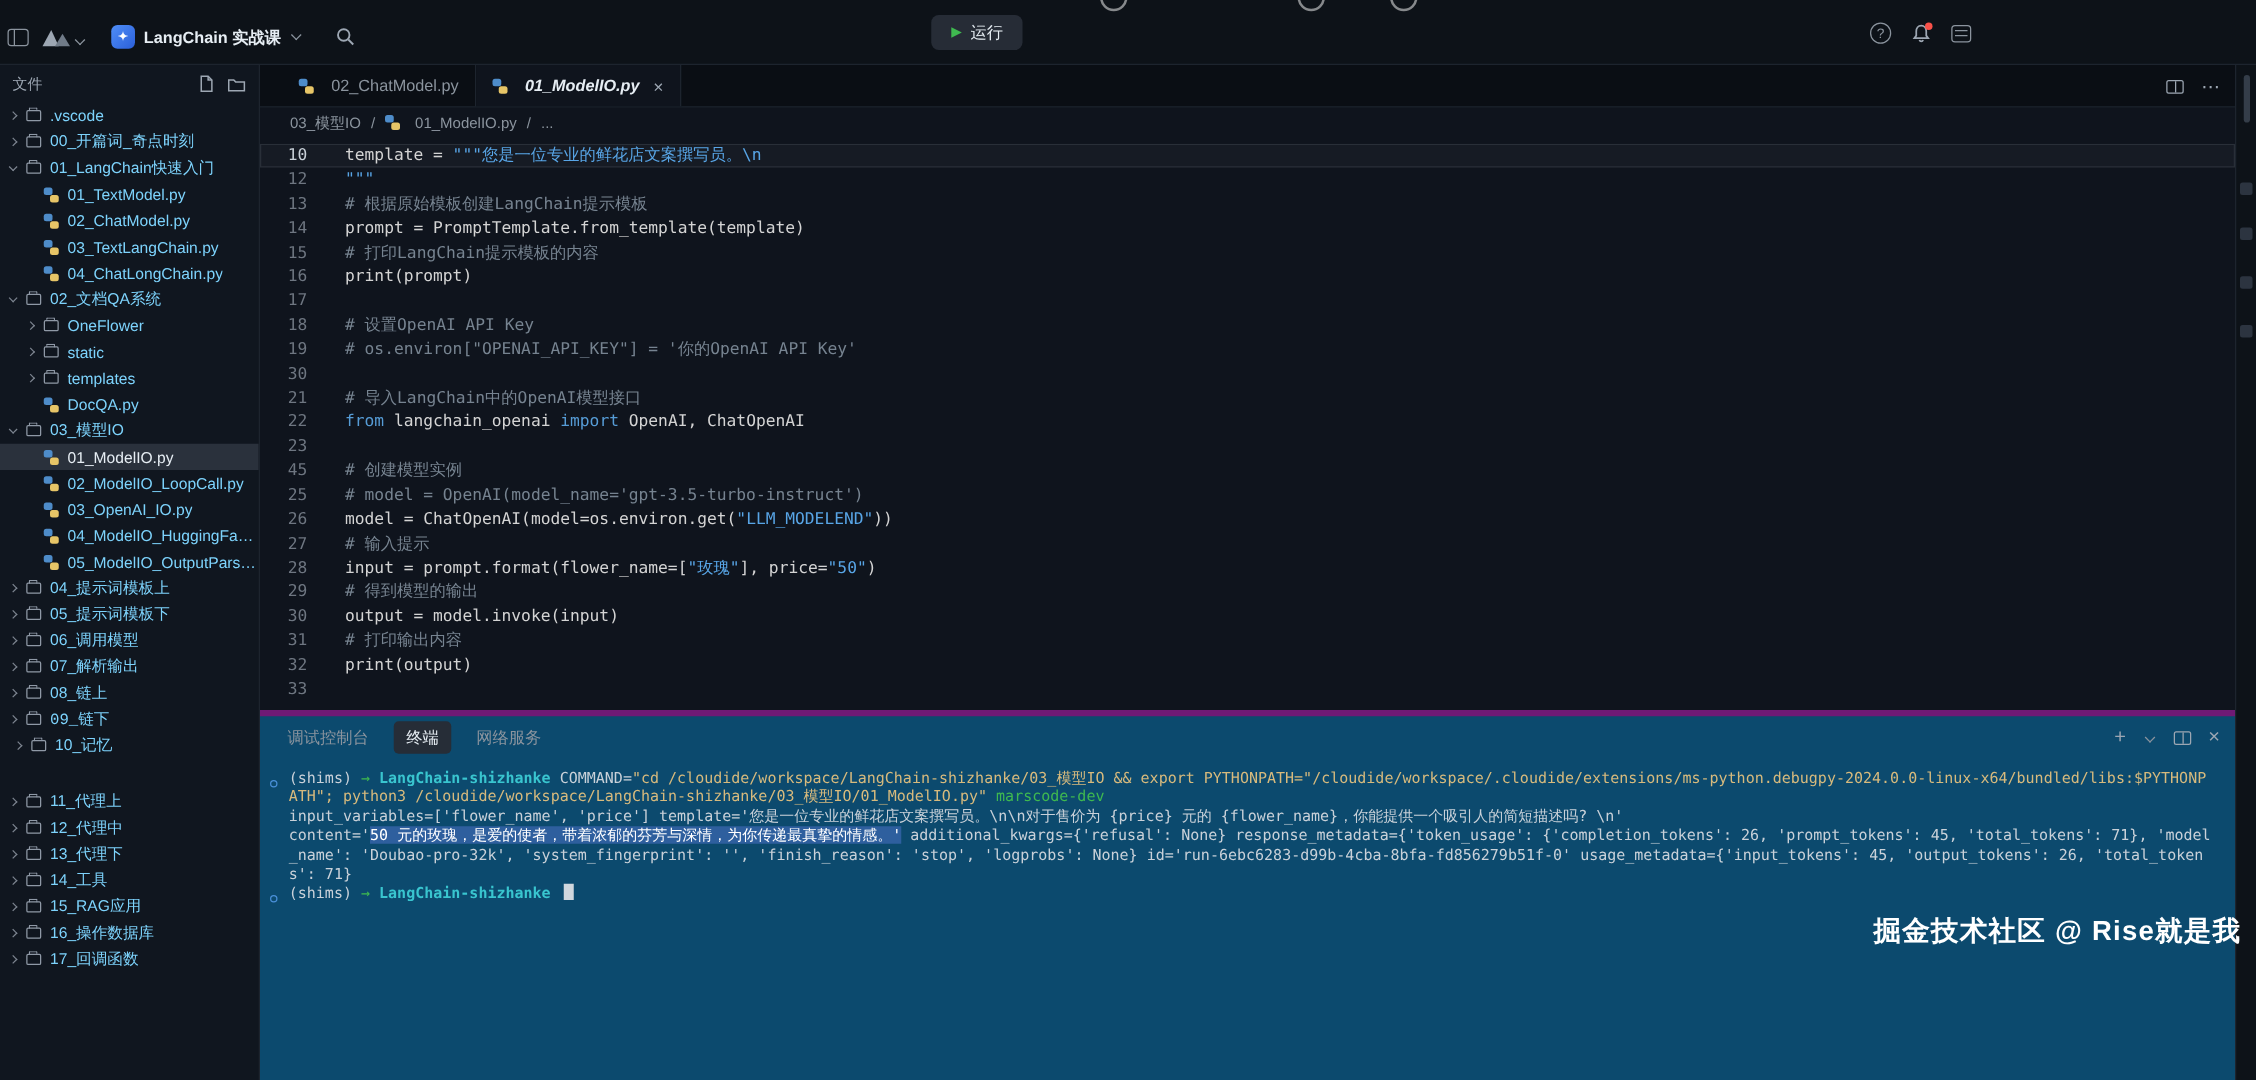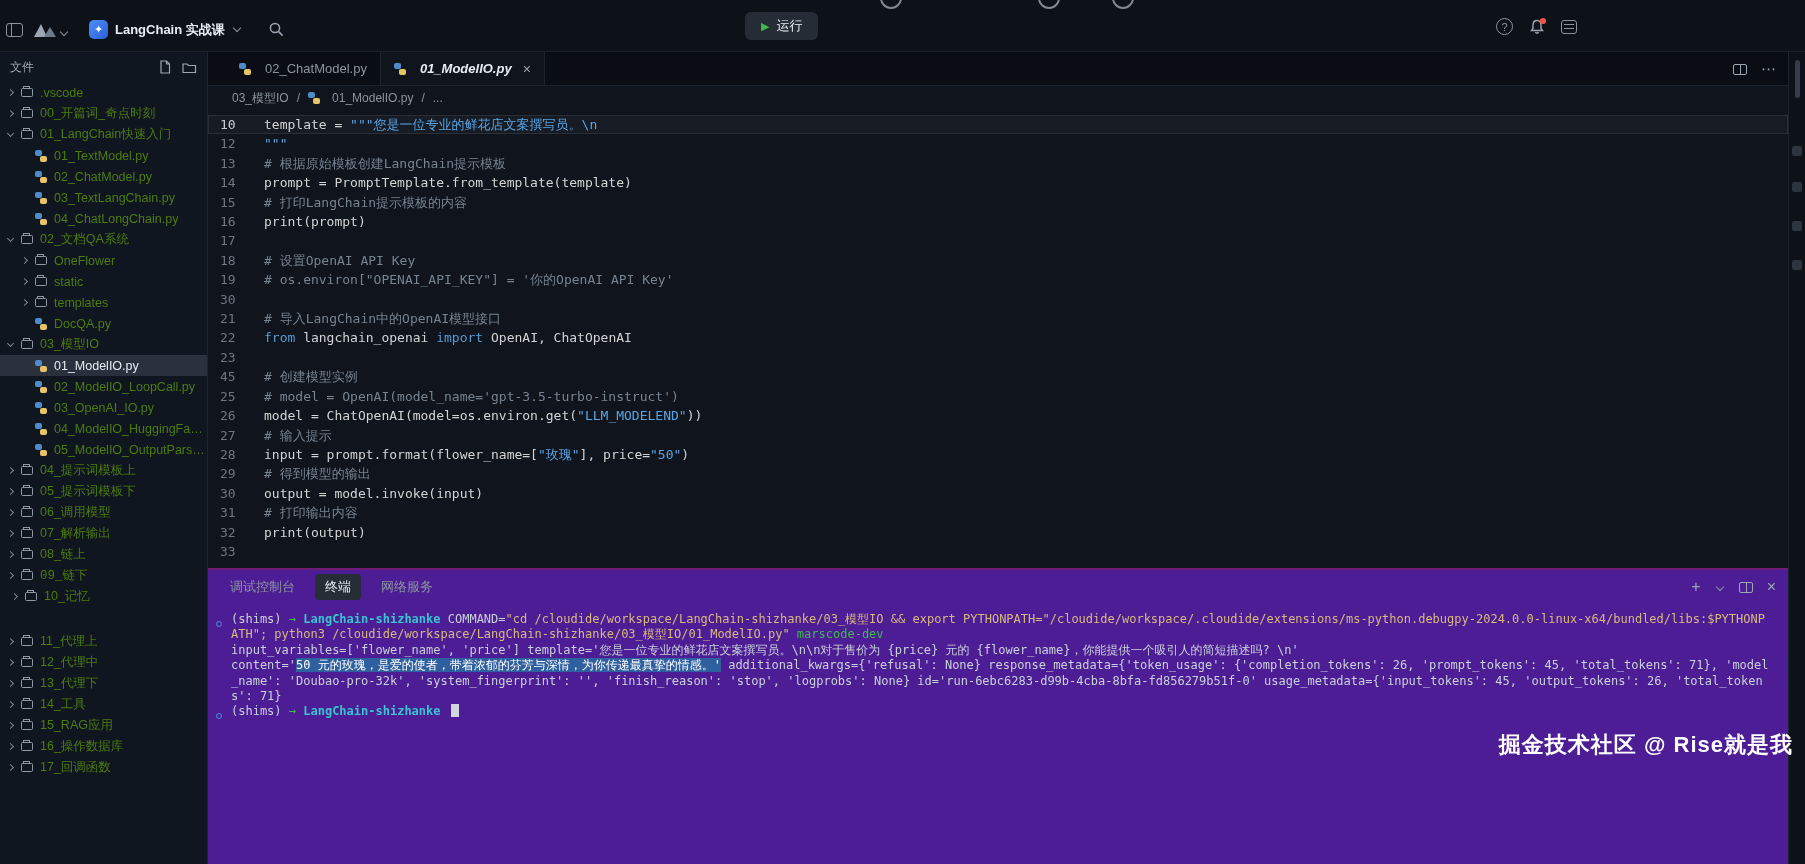--- a/index.html
+++ b/index.html
@@ -33,21 +33,21 @@
   .panel-ic::before{content:"";position:absolute;left:2px;right:2px;top:3px;height:1.2px;background:#8b949e}
   .panel-ic::after{content:"";position:absolute;left:2px;right:2px;top:7px;height:1.2px;background:#8b949e}
   .ovcircle{position:absolute;top:-13px;width:22px;height:22px;border-radius:50%;
     border:2px solid rgba(255,255,255,.5);z-index:6}
 
   
   .sidebar{position:absolute;left:0;top:52px;bottom:0;width:208px;background:#10161f;
     border-right:1px solid #1d242e;overflow:hidden}
   .sb-head{height:30px;display:flex;align-items:center;padding:0 10px;color:#9da7b3;font-size:12px}
   .sb-icons{margin-left:auto;display:flex;gap:10px;align-items:center}
-  .trow{display:flex;align-items:center;height:21px;font-size:12.5px;color:#4d7c0f;cursor:pointer;white-space:nowrap}
+  .trow{display:flex;align-items:center;height:21px;font-size:12.5px;color:#7dd3fc;cursor:pointer;white-space:nowrap}
   .trow.sel{background:#2a313c;color:#e6edf3}
   .trow .chevt{width:5px;height:5px;border-right:1.3px solid #7d8590;border-bottom:1.3px solid #7d8590;
     display:inline-block;flex:none;margin-right:8px}
   .chevt.col{transform:rotate(-45deg)}
   .chevt.exp{transform:rotate(45deg);margin-top:-2px}
   .ficon{width:12px;height:9px;border:1px solid #8f99a6;border-radius:1.5px;position:relative;margin-right:7px;flex:none}
   .ficon::before{content:"";position:absolute;top:-3px;left:1px;width:5px;height:2px;
     border:1px solid #8f99a6;border-bottom:none;border-radius:1px 1px 0 0}
   .pyicon{width:12px;height:12px;position:relative;margin-right:7px;flex:none;display:inline-block}
   .pyicon i{position:absolute;width:7px;height:6px;border-radius:2px}
@@ -62,31 +62,31 @@
   .tab{display:flex;align-items:center;gap:7px;padding:0 13px;font-size:13px;color:#8b949e;
     border-right:1px solid #1d242e;cursor:pointer}
   .tab.active{background:#0f141d;color:#e6edf3;font-style:italic;font-weight:700}
   .tab-close{color:#9da7b3;font-size:14px;margin-left:4px;font-style:normal;font-weight:400}
   .tab-actions{position:absolute;right:12px;top:0;height:34px;display:flex;align-items:center;gap:14px;color:#9da7b3}
   .breadcrumb{height:24px;display:flex;align-items:center;gap:8px;padding-left:24px;
     font-size:12px;color:#8b949e}
   .codewrap{height:458px;padding-top:5px;font-family:"DejaVu Sans Mono", monospace;font-size:13px;overflow:hidden}
   .cline{display:flex;line-height:19.4px;padding-left:12px}
   .cline.cur{background:rgba(110,118,129,.08);box-shadow:inset 0 0 0 1px rgba(110,118,129,.22)}
-  .ln{width:36px;text-align:left;color:#6e7681;flex:none;margin-right:8px}
+  .ln{width:36px;text-align:center;color:#6e7681;flex:none;margin-right:20px}
   .cline.cur .ln{color:#c9d1d9}
   .ctext{white-space:pre}
   .tk-d{color:#d4d4d4}
   .tk-cm{color:#768390}
   .tk-s{color:#58a5e6}
   .tk-kw{color:#569cd6}
 
   
-  .panel{position:absolute;left:208px;right:17px;top:568px;bottom:0;background:#4c1d95;
-    border-top:2px solid #701a75}
+  .panel{position:absolute;left:208px;right:17px;top:568px;bottom:0;background:#0c4a6e;
+    border-top:5px solid #701a75}
   .p-head{height:34px;display:flex;align-items:center;gap:10px;padding:0 12px;position:relative}
   .ptab{font-size:13px;color:#8b949e;padding:4px 10px;border-radius:4px;cursor:pointer}
   .ptab.active{background:#262d37;color:#e6edf3}
   .p-actions{position:absolute;right:12px;display:flex;align-items:center;gap:14px;color:#9da7b3}
   .p-plus{font-size:16px;line-height:1}
   .p-close{font-size:16px;line-height:1}
   .split-ic{width:14px;height:11px;border:1.2px solid #9da7b3;border-radius:2px;position:relative}
   .split-ic::before{content:"";position:absolute;left:6px;top:0;bottom:0;width:1.2px;background:#9da7b3}
   .term{font-family:"DejaVu Sans Mono", monospace;font-size:12px;line-height:15.4px;
     padding:8px 18px 0 8px;color:#c9d1d9}

